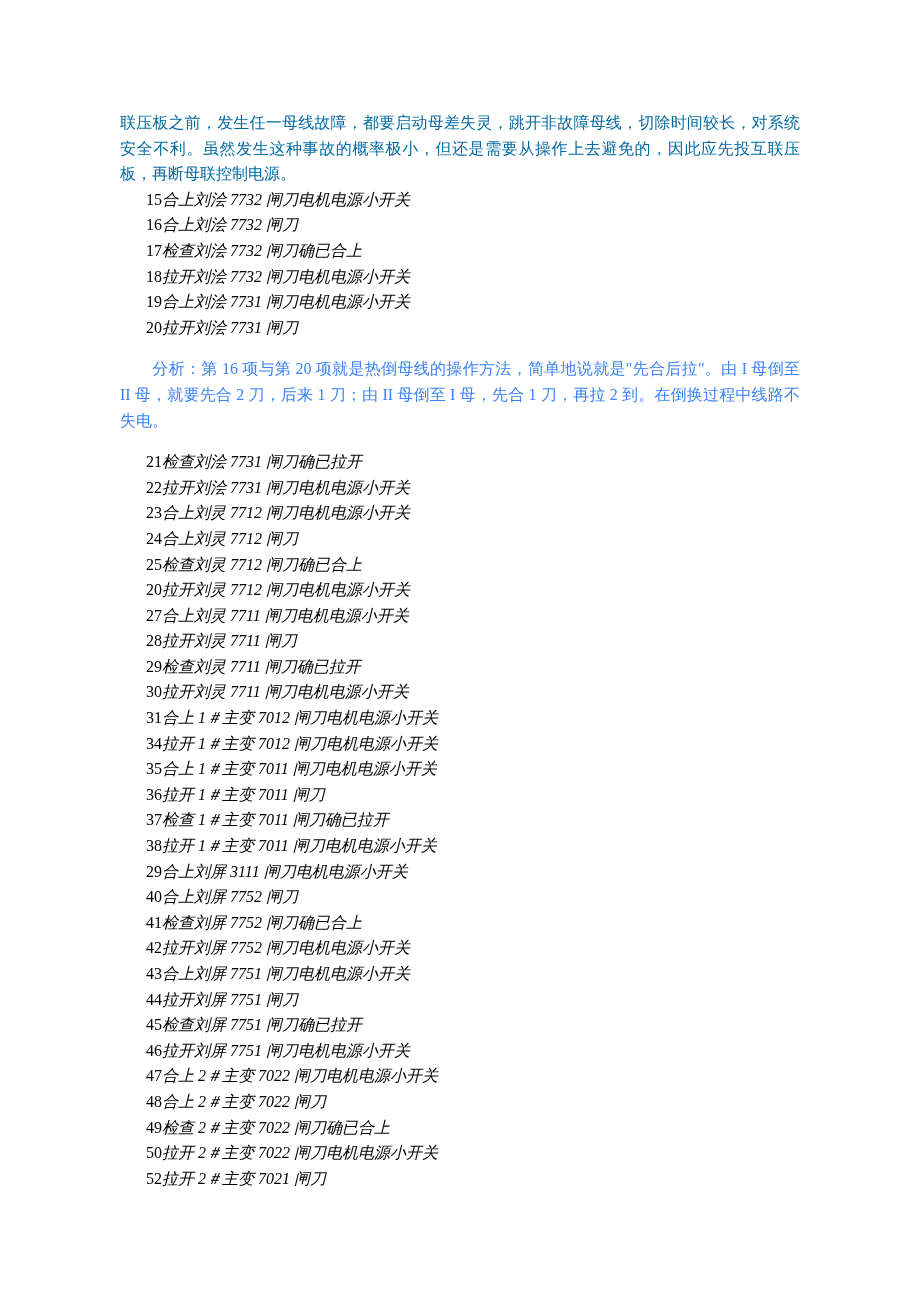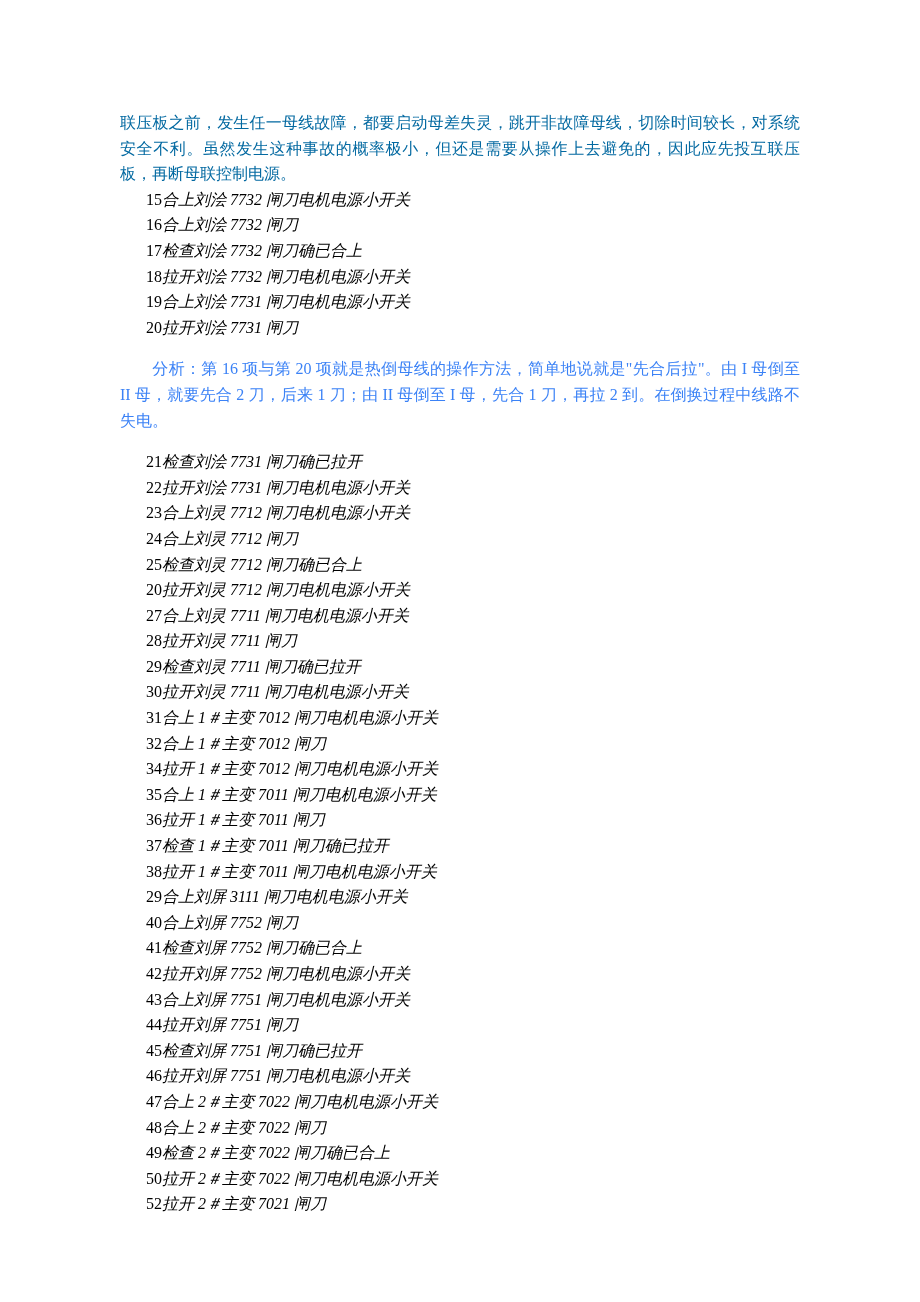--- a/index.html
+++ b/index.html
@@ -121,24 +121,20 @@
       </div>
       <div class="item">
         <span class="item-num">30</span>
         <span class="item-text">拉开刘灵 7711 闸刀电机电源小开关</span>
       </div>
       <div class="item">
         <span class="item-num">31</span>
         <span class="item-text">合上 1＃主变 7012 闸刀电机电源小开关</span>
       </div>
       <div class="item">
-        <span class="item-num">32</span>
-        <span class="item-text">合上 1＃主变 7012 闸刀</span>
-      </div>
-      <div class="item">
         <span class="item-num">34</span>
         <span class="item-text">拉开 1＃主变 7012 闸刀电机电源小开关</span>
       </div>
       <div class="item">
         <span class="item-num">35</span>
         <span class="item-text">合上 1＃主变 7011 闸刀电机电源小开关</span>
       </div>
       <div class="item">
         <span class="item-num">36</span>
         <span class="item-text">拉开 1＃主变 7011 闸刀</span>

